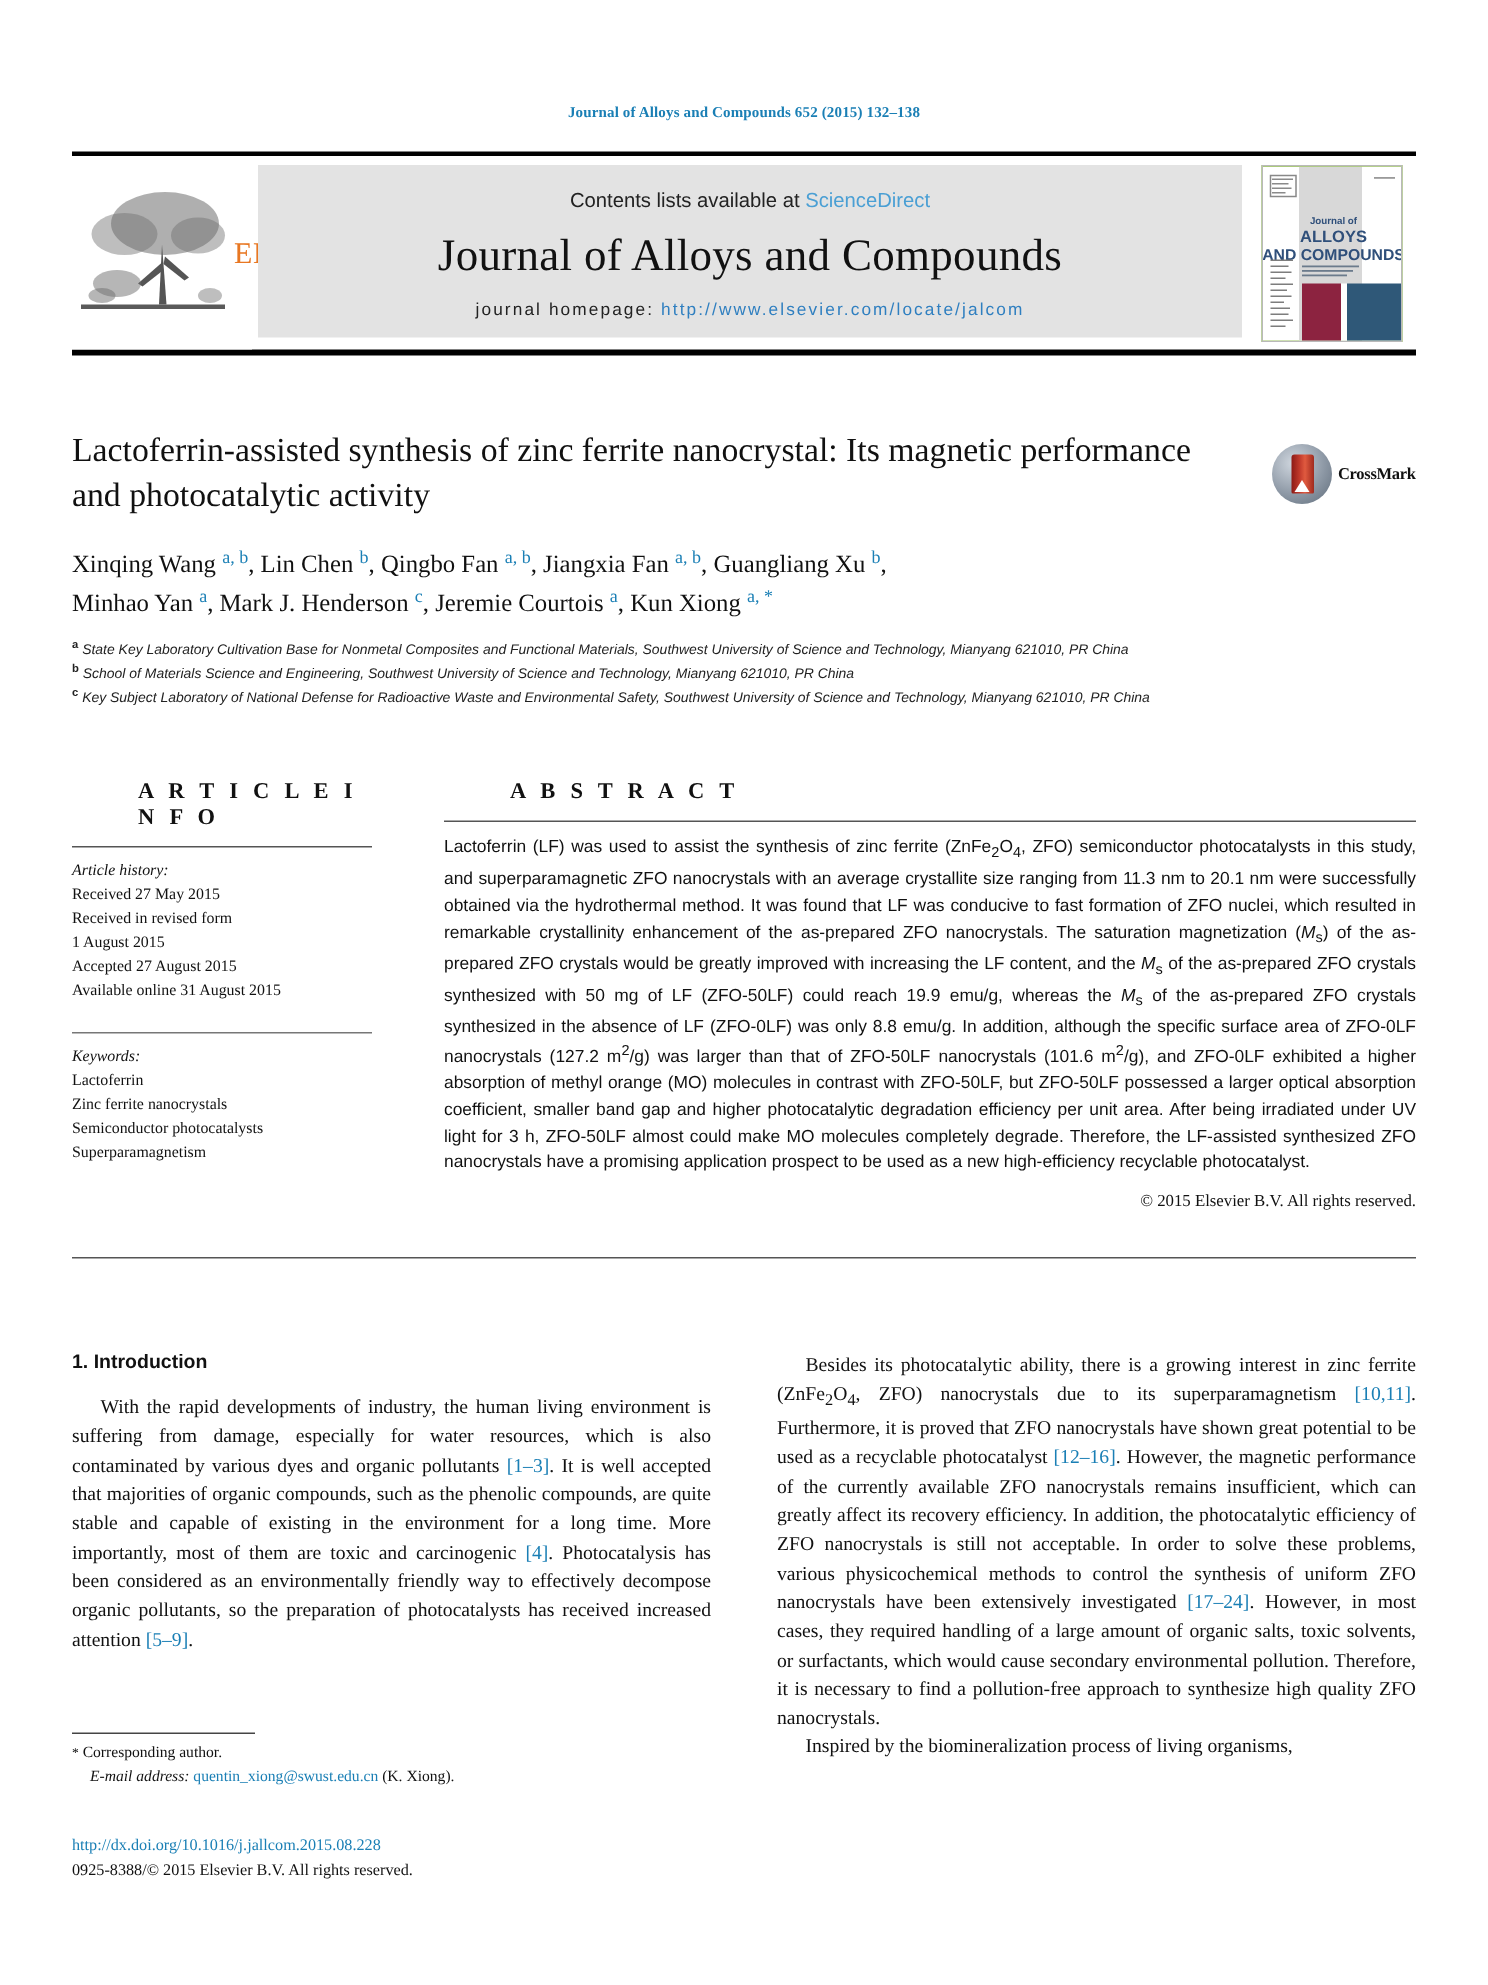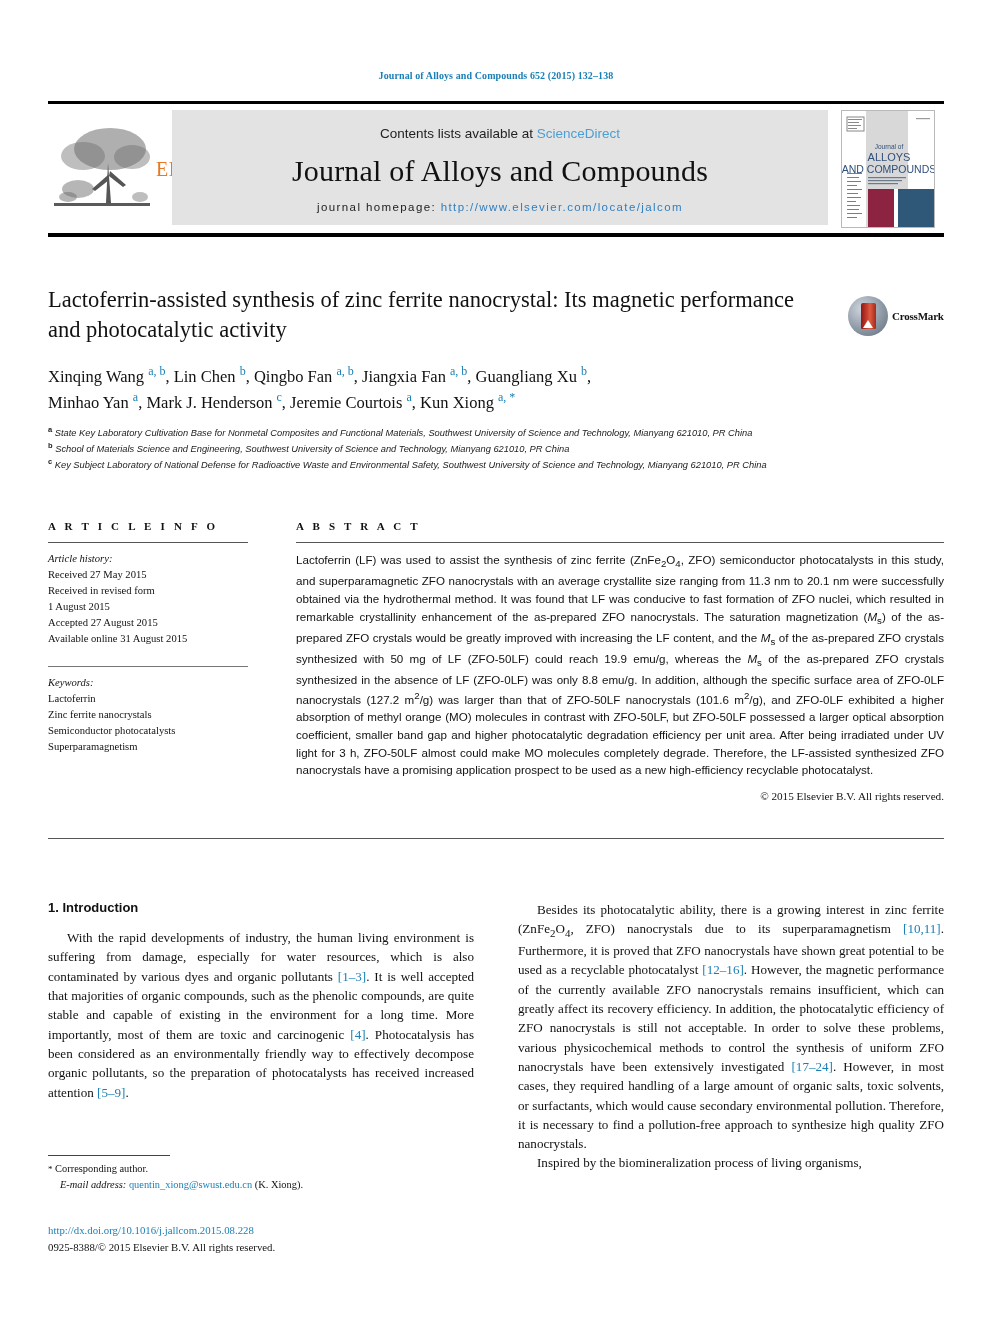--- a/index.html
+++ b/index.html
@@ -109,20 +109,21 @@
     align-items: center;
     justify-content: center;
   }
   .cover-thumb {
     width: 94px;
     height: 118px;
     border: 1px solid #b9b9b9;
     background: #84cc16;
     position: relative;
     overflow: hidden;
+    font-weight: bold;
   }
 
   
   .title-area {
     position: absolute;
     top: 285px;
     left: 48px;
     width: 896px;
   }
   .paper-title {
@@ -206,23 +207,24 @@
     width: 896px;
     display: flex;
   }
   .col-info { width: 200px; flex: 0 0 200px; }
   .col-gap  { width: 48px; flex: 0 0 48px; }
   .col-abs  { flex: 1 1 auto; }
 
   .sec-head {
     font-family: "Liberation Serif", serif;
     font-weight: bold;
-    font-size: 11px;
+    font-size: 15px;
     letter-spacing: 3.2px;
     color: #111;
+    margin-left: 44px;
   }
   .rule {
     border-top: 1px solid #555;
     margin: 10px 0 8px 0;
   }
   .rule-thin { border-top: 1px solid #777; margin: 10px 0 8px 0; }
 
   .hist {
     font-family: "Liberation Serif", serif;
     font-size: 10.6px;

